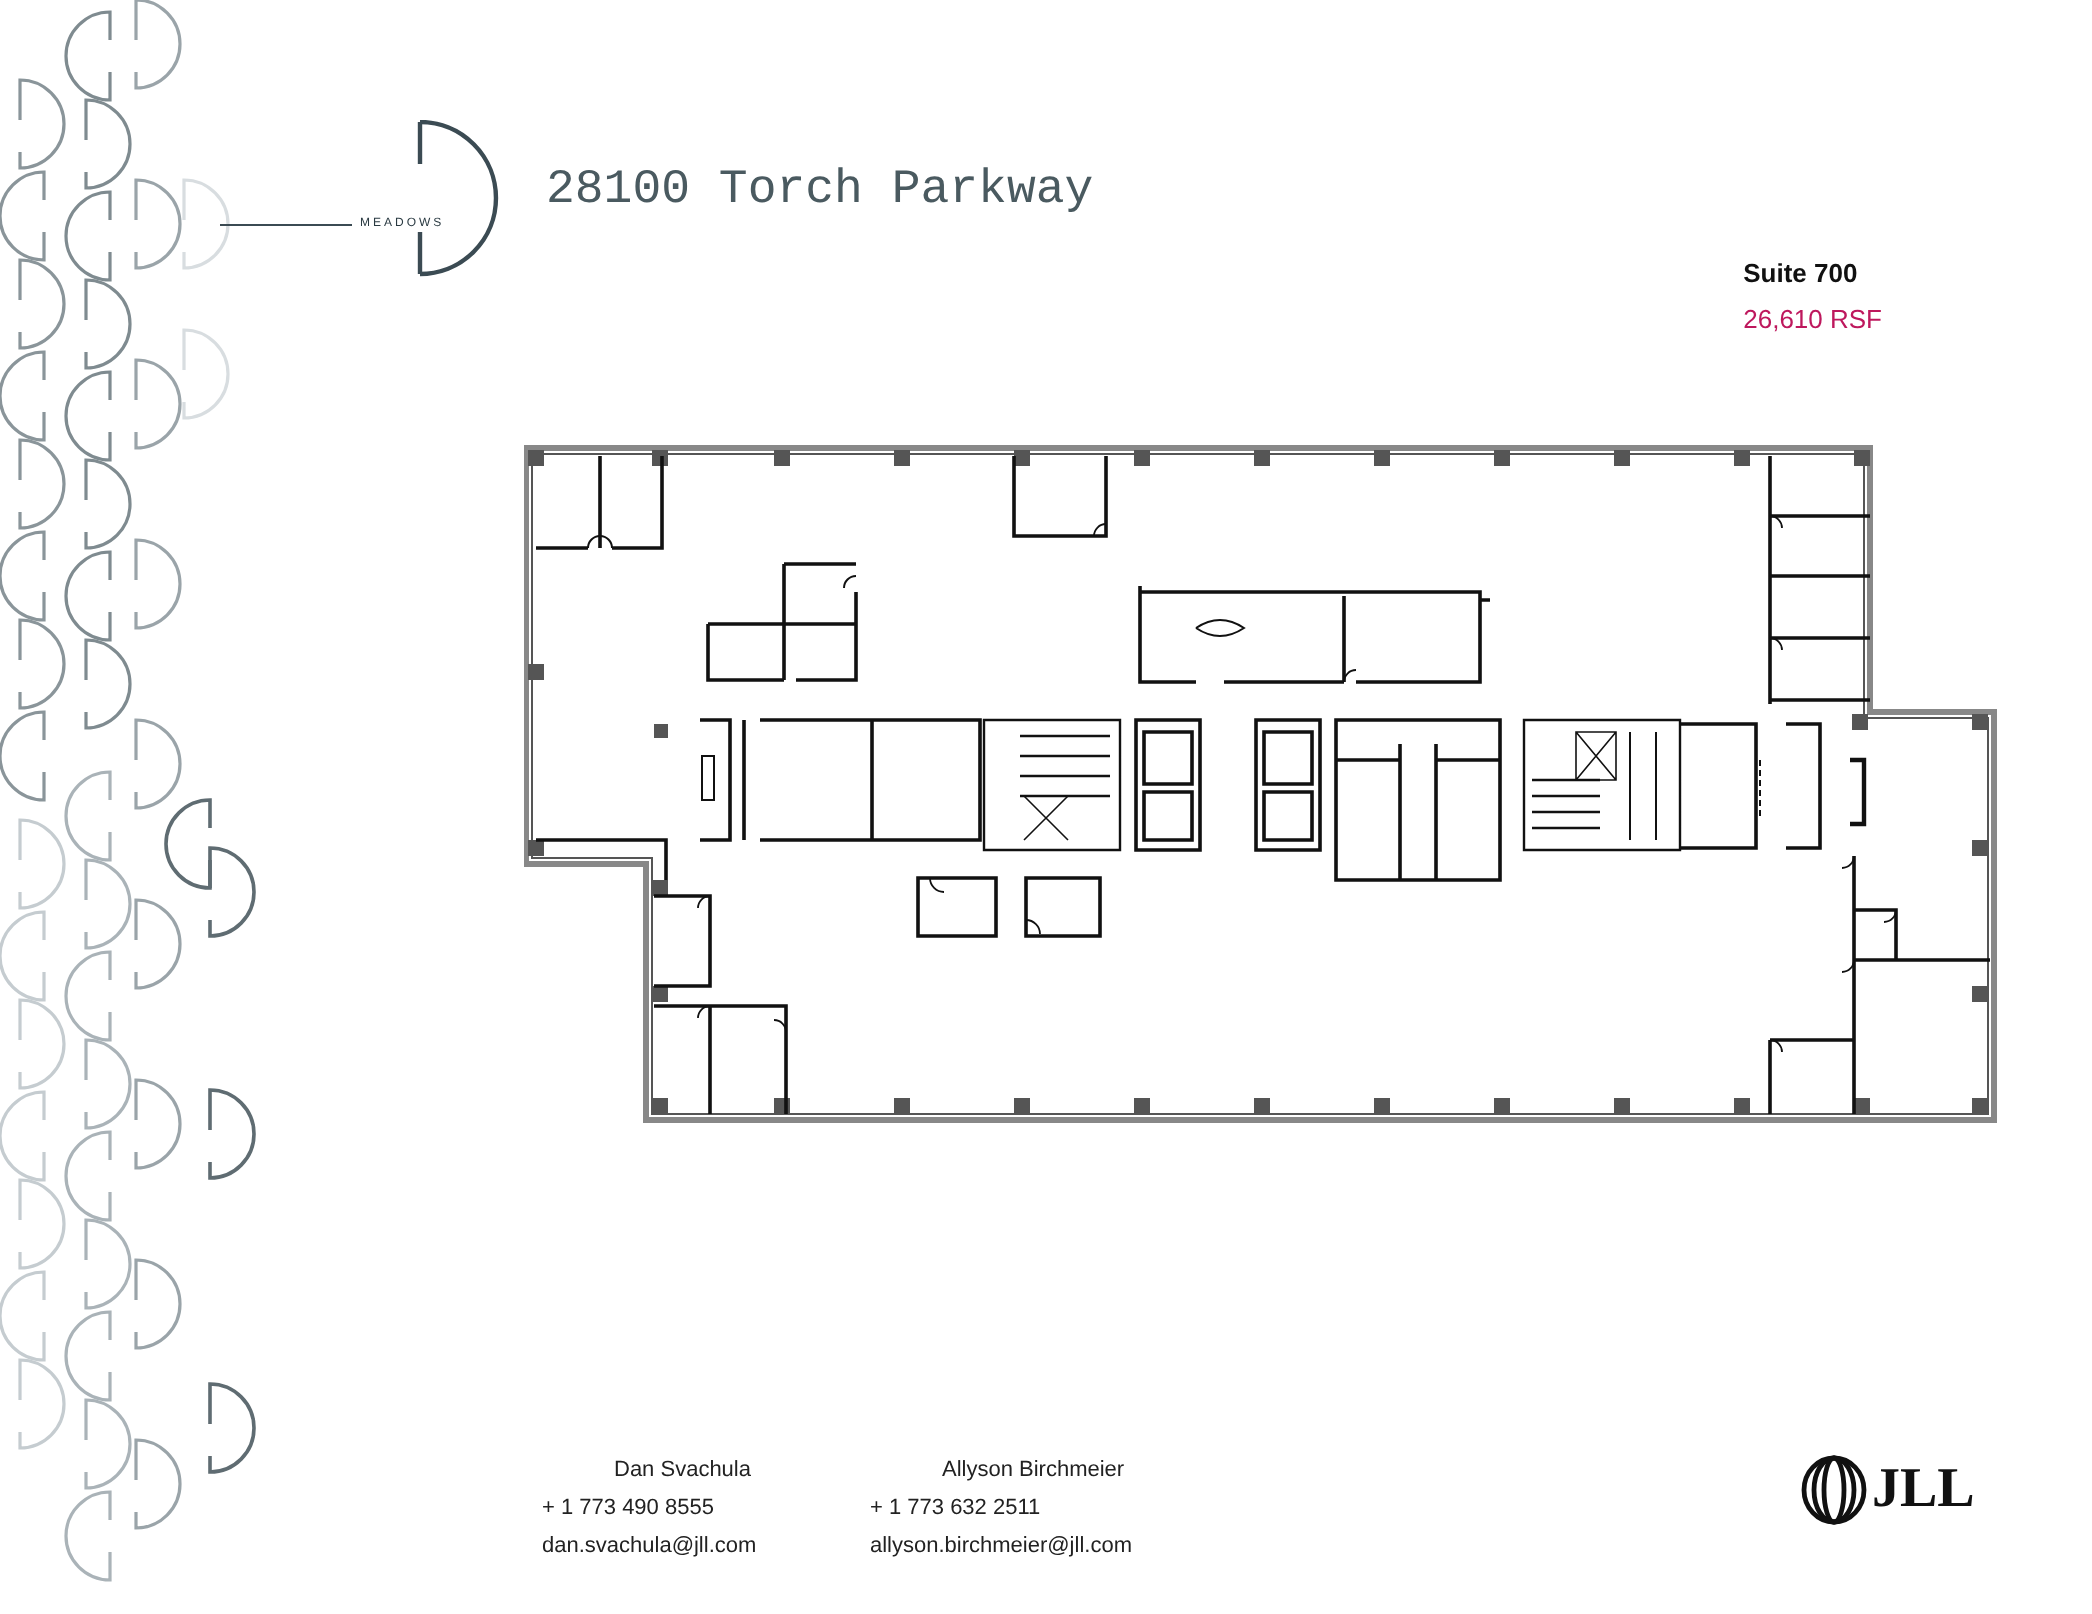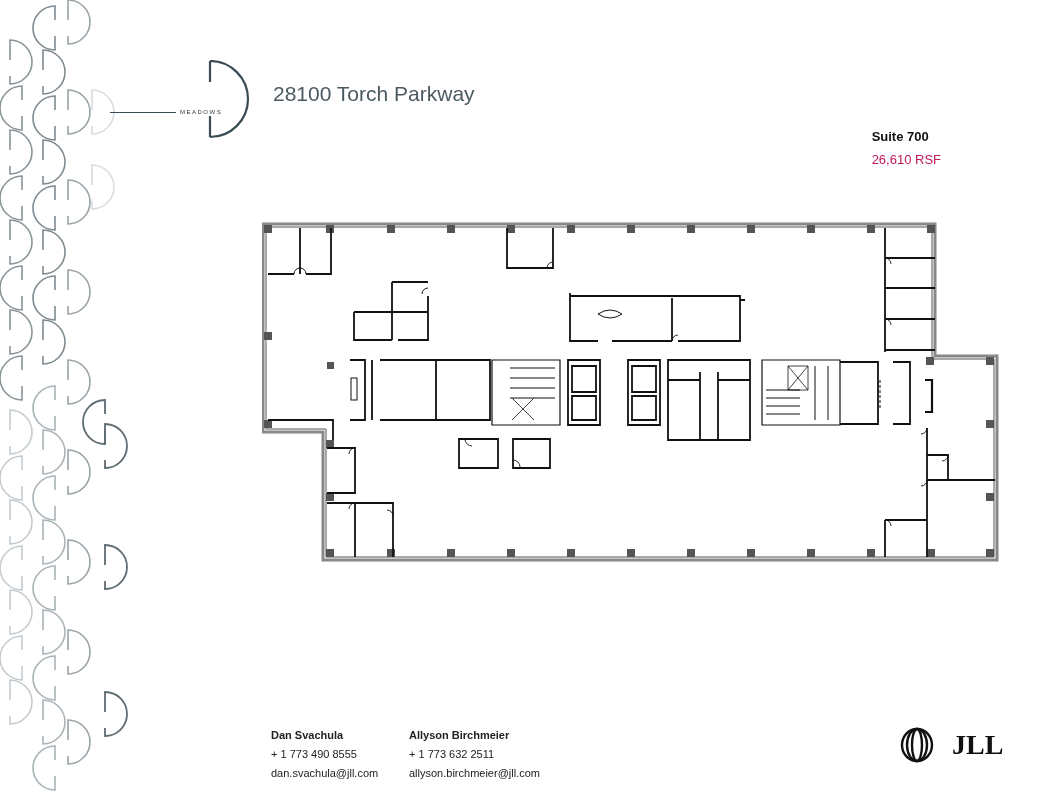--- a/index.html
+++ b/index.html
@@ -3,30 +3,30 @@
 <meta charset="utf-8">
 <style>
   html,body{margin:0;padding:0;background:#fff;}
   body{width:1046px;height:807px;position:relative;overflow:hidden;font-family:"Liberation Sans",sans-serif;}
   .pattern{position:absolute;left:0;top:0;width:130px;height:807px;}
   .logo{position:absolute;left:108px;top:60px;width:140px;height:80px;}
   .logo-word{position:absolute;left:2px;top:23px;font-size:24px;letter-spacing:2px;color:#1d2a30;font-family:"Liberation Sans",sans-serif;font-weight:normal;}
   .logo-sub{position:absolute;left:72px;top:49px;font-size:6px;letter-spacing:1.5px;color:#2a3a42;}
   .logo-line{position:absolute;left:2px;top:52px;width:66px;height:1px;background:#3b4b53;}
   .logo-arc{position:absolute;left:100px;top:0;}
-  .address{position:absolute;left:273px;top:82px;font-size:21px;color:#4a5a60;}
+  .address{position:absolute;left:273px;top:82px;font-size:24px;color:#4a5a60;font-family:Liberation Mono, monospace;}
   .suite{position:absolute;right:105px;top:81px;text-align:left;margin-top:48px;}
   .suite-title{font-size:13px;font-weight:bold;color:#111;}
   .suite-size{font-size:13px;color:#be185d;margin-top:8px;}
   .plan{position:absolute;left:262px;top:220px;}
   .contact{position:absolute;top:726px;font-size:11px;color:#222;line-height:19px;}
-  .contact .name{font-weight:bold;}
+  .contact .name{font-weight:normal;margin-left:36px;}
   .c1{left:271px;}
-  .c2{left:409px;}
-  .jll{position:absolute;left:900px;top:727px;display:flex;align-items:center;gap:18px;}
+  .c2{left:435px;}
+  .jll{position:absolute;left:900px;top:727px;display:flex;align-items:center;gap:2px;}
   .jll-text{font-family:"Liberation Serif",serif;font-weight:bold;font-size:28px;color:#111;letter-spacing:0px;}
 </style>
 </head>
 <body>
 
 <svg class="pattern" viewBox="0 0 130 807">
   <defs>
     <linearGradient id="fade" x1="0" y1="0" x2="1" y2="0">
       <stop offset="0" stop-color="#6e7a80"></stop>
       <stop offset="1" stop-color="#c9cfd2"></stop>

